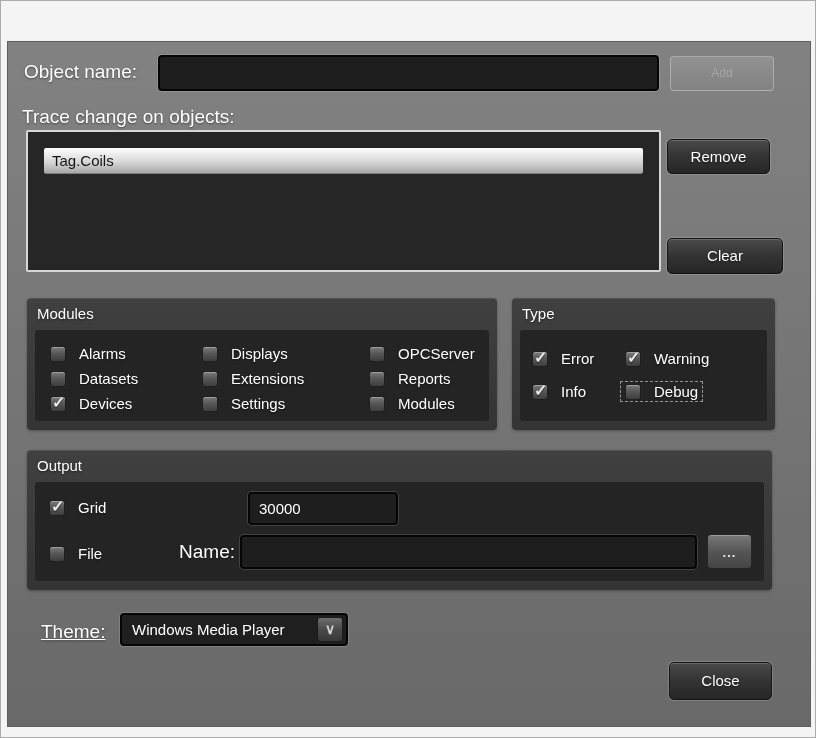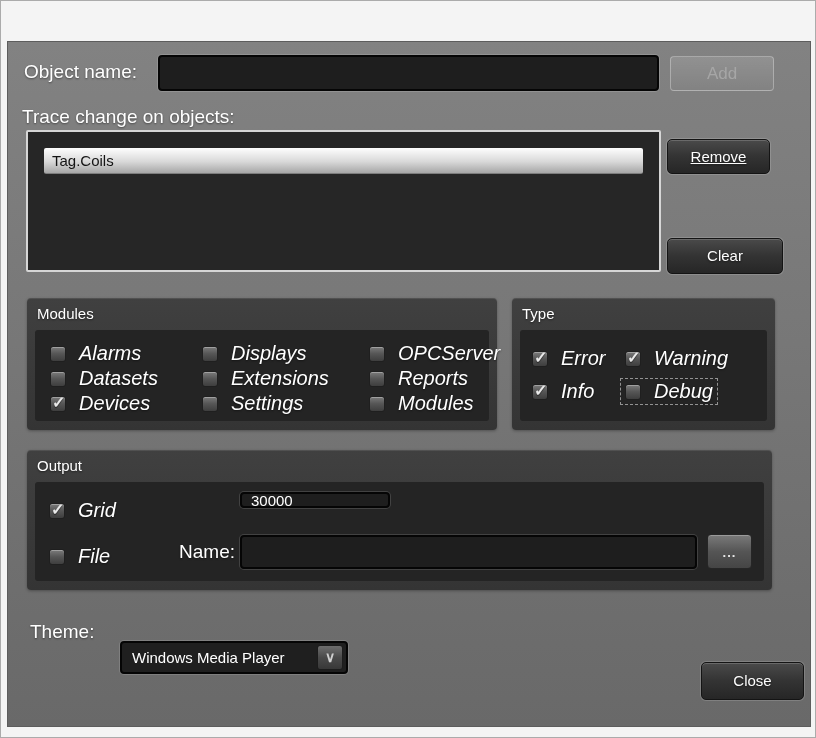--- a/index.html
+++ b/index.html
@@ -40,21 +40,21 @@
     position:absolute; border-radius:5px; border:1px solid #141414;
     background:linear-gradient(#4a4a4a, #343434 48%, #262626);
     box-shadow:0 0 0 1px rgba(255,255,255,.15), inset 0 1px 0 rgba(255,255,255,.18);
     color:#fdfdfd; font-size:15px; text-align:center; cursor:pointer;
     text-shadow:0 1px 2px rgba(0,0,0,.5);
     font-family:"Liberation Sans",sans-serif;
   }
   .btn-disabled {
     position:absolute; border-radius:4px; border:1px solid rgba(255,255,255,.30);
     background:linear-gradient(rgba(255,255,255,.13), rgba(255,255,255,.02));
-    color:#a6a6a6; font-size:17px; text-align:center;
+    color:#a6a6a6; font-size:12px; text-align:center;
     font-family:"Liberation Sans",sans-serif;
   }
   .listbox {
     position:absolute; left:18px; top:88px; width:635px; height:142px;
     background:#262626; border:2px solid #d6d6d6; border-radius:2px;
     overflow:hidden;
   }
   .list-item {
     height:26px; margin:16px; border-radius:2px; padding-left:8px;
     line-height:26px; font-size:15px; color:#141414;
@@ -79,36 +79,36 @@
   .cb .box {
     width:16px; height:16px; flex:0 0 16px; border-radius:3px; position:relative;
     background:linear-gradient(#7b7b7b, #565656 48%, #3e3e3e);
     border:1px solid #1f1f1f; box-shadow:inset 0 1px 0 rgba(255,255,255,.3);
   }
   .cb .box.checked::after {
     content:"\2713"; position:absolute; left:1px; top:-4px;
     color:#e9e9e9; font-size:16px; font-weight:bold;
     text-shadow:0 1px 1px rgba(0,0,0,.6);
   }
-  .cb .cbl { color:#fff; font-size:20px; text-shadow:0 1px 2px rgba(0,0,0,.45); white-space:nowrap;font-style:italic; }
+  .cb .cbl { color:#fff; font-size:15px; text-shadow:0 1px 2px rgba(0,0,0,.45); white-space:nowrap; }
   .modules-grid {
     position:absolute; inset:0; display:grid;
     grid-auto-flow:column; grid-template-rows:repeat(3, 25px);
     grid-template-columns:152px 167px auto; padding:11px 0 0 11px;
     align-items:center;
   }
   .type-grid {
     position:absolute; inset:0; display:grid;
     grid-template-columns:93px auto; grid-template-rows:repeat(2, 33px);
     padding:12px 9px 0 8px; align-items:center;
   }
   .select-box {
     position:absolute; left:112px; top:571px; width:228px; height:33px;
     background:#1f1f1f; border:2px solid #050505; border-radius:4px;
-    box-shadow:0 0 0 1px rgba(255,255,255,.14); cursor:pointer;margin-top:28px;
+    box-shadow:0 0 0 1px rgba(255,255,255,.14); cursor:pointer;
   }
   .select-text {
     position:absolute; left:10px; top:0; height:29px; line-height:29px;
     color:#fff; font-size:15px; white-space:nowrap;
   }
   .dd-btn {
     position:absolute; right:3px; top:2px; width:26px; height:25px;
     border-radius:3px; border:1px solid #1c1c1c;
     background:linear-gradient(#6e6e6e, #4a4a4a 50%, #383838);
     color:#cfcfcf; text-align:center; line-height:23px; font-size:14px; font-weight:bold;
@@ -130,21 +130,21 @@
   <div class="content">
 
     <div class="lbl" style="left:16px; top:12px; height:36px; line-height:36px;">Object name:</div>
     <input class="dark-field" style="left: 150px; top: 13px; width: 501px; height: 36px;" type="text" value="">
     <div class="btn-disabled" style="left:662px; top:14px; width:104px; height:35px; line-height:33px;">Add</div>
 
     <div class="lbl" style="left:14px; top:64px;">Trace change on objects:</div>
     <div class="listbox">
       <div class="list-item">Tag.Coils</div>
     </div>
-    <div class="btn" style="left:659px; top:97px; width:103px; height:35px; line-height:33px;text-decoration:underline;">Remove</div>
+    <div class="btn" style="left:659px; top:97px; width:103px; height:35px; line-height:33px;">Remove</div>
     <div class="btn" style="left:659px; top:196px; width:116px; height:36px; line-height:34px;">Clear</div>
 
     <div class="group" style="left:19px; top:256px; width:470px; height:132px;">
       <div class="group-header">Modules</div>
       <div class="group-inner">
         <div class="modules-grid">
           <div class="cb">
               <span class="box"></span>
               <span class="cbl">Alarms</span>
             </div>
@@ -208,33 +208,33 @@
       </div>
     </div>
 
     <div class="group" style="left:19px; top:408px; width:745px; height:140px;">
       <div class="group-header">Output</div>
       <div class="group-inner">
         <div class="cb" style="position:absolute; left:10px; top:16px;">
           <span class="box checked"></span>
           <span class="cbl">Grid</span>
         </div>
-        <input class="dark-field" style="left: 205px; top: 10px; width: 150px; height: 16px;" type="text" value="30000">
+        <input class="dark-field" style="left: 213px; top: 10px; width: 150px; height: 33px;" type="text" value="30000">
         <div class="cb" style="position:absolute; left:10px; top:62px;">
           <span class="box"></span>
           <span class="cbl">File</span>
         </div>
         <div class="lbl" style="left:90px; width:110px; top:53px; height:34px; line-height:34px; text-align:right; position:absolute;">Name:</div>
         <input class="dark-field" style="left: 205px; top: 53px; width: 457px; height: 34px;" type="text" value="">
         <div class="browse-btn" style="left:672px; top:52px; width:45px; height:35px; line-height:35px;">...</div>
       </div>
     </div>
 
-    <div class="lbl" style="left:22px; top:575px; height:30px; line-height:30px;">Theme:</div>
+    <div class="lbl" style="left:33px; top:575px; height:30px; line-height:30px;text-decoration:underline;">Theme:</div>
     <div class="select-box">
       <div class="select-text">Windows Media Player</div>
       <div class="dd-btn">∨</div>
     </div>
 
-    <div class="btn" style="left:661px; top:620px; width:103px; height:38px; line-height:36px;margin-left:32px;">Close</div>
+    <div class="btn" style="left:661px; top:620px; width:103px; height:38px; line-height:36px;">Close</div>
 
   </div>
 </div>
 
 </body></html>

